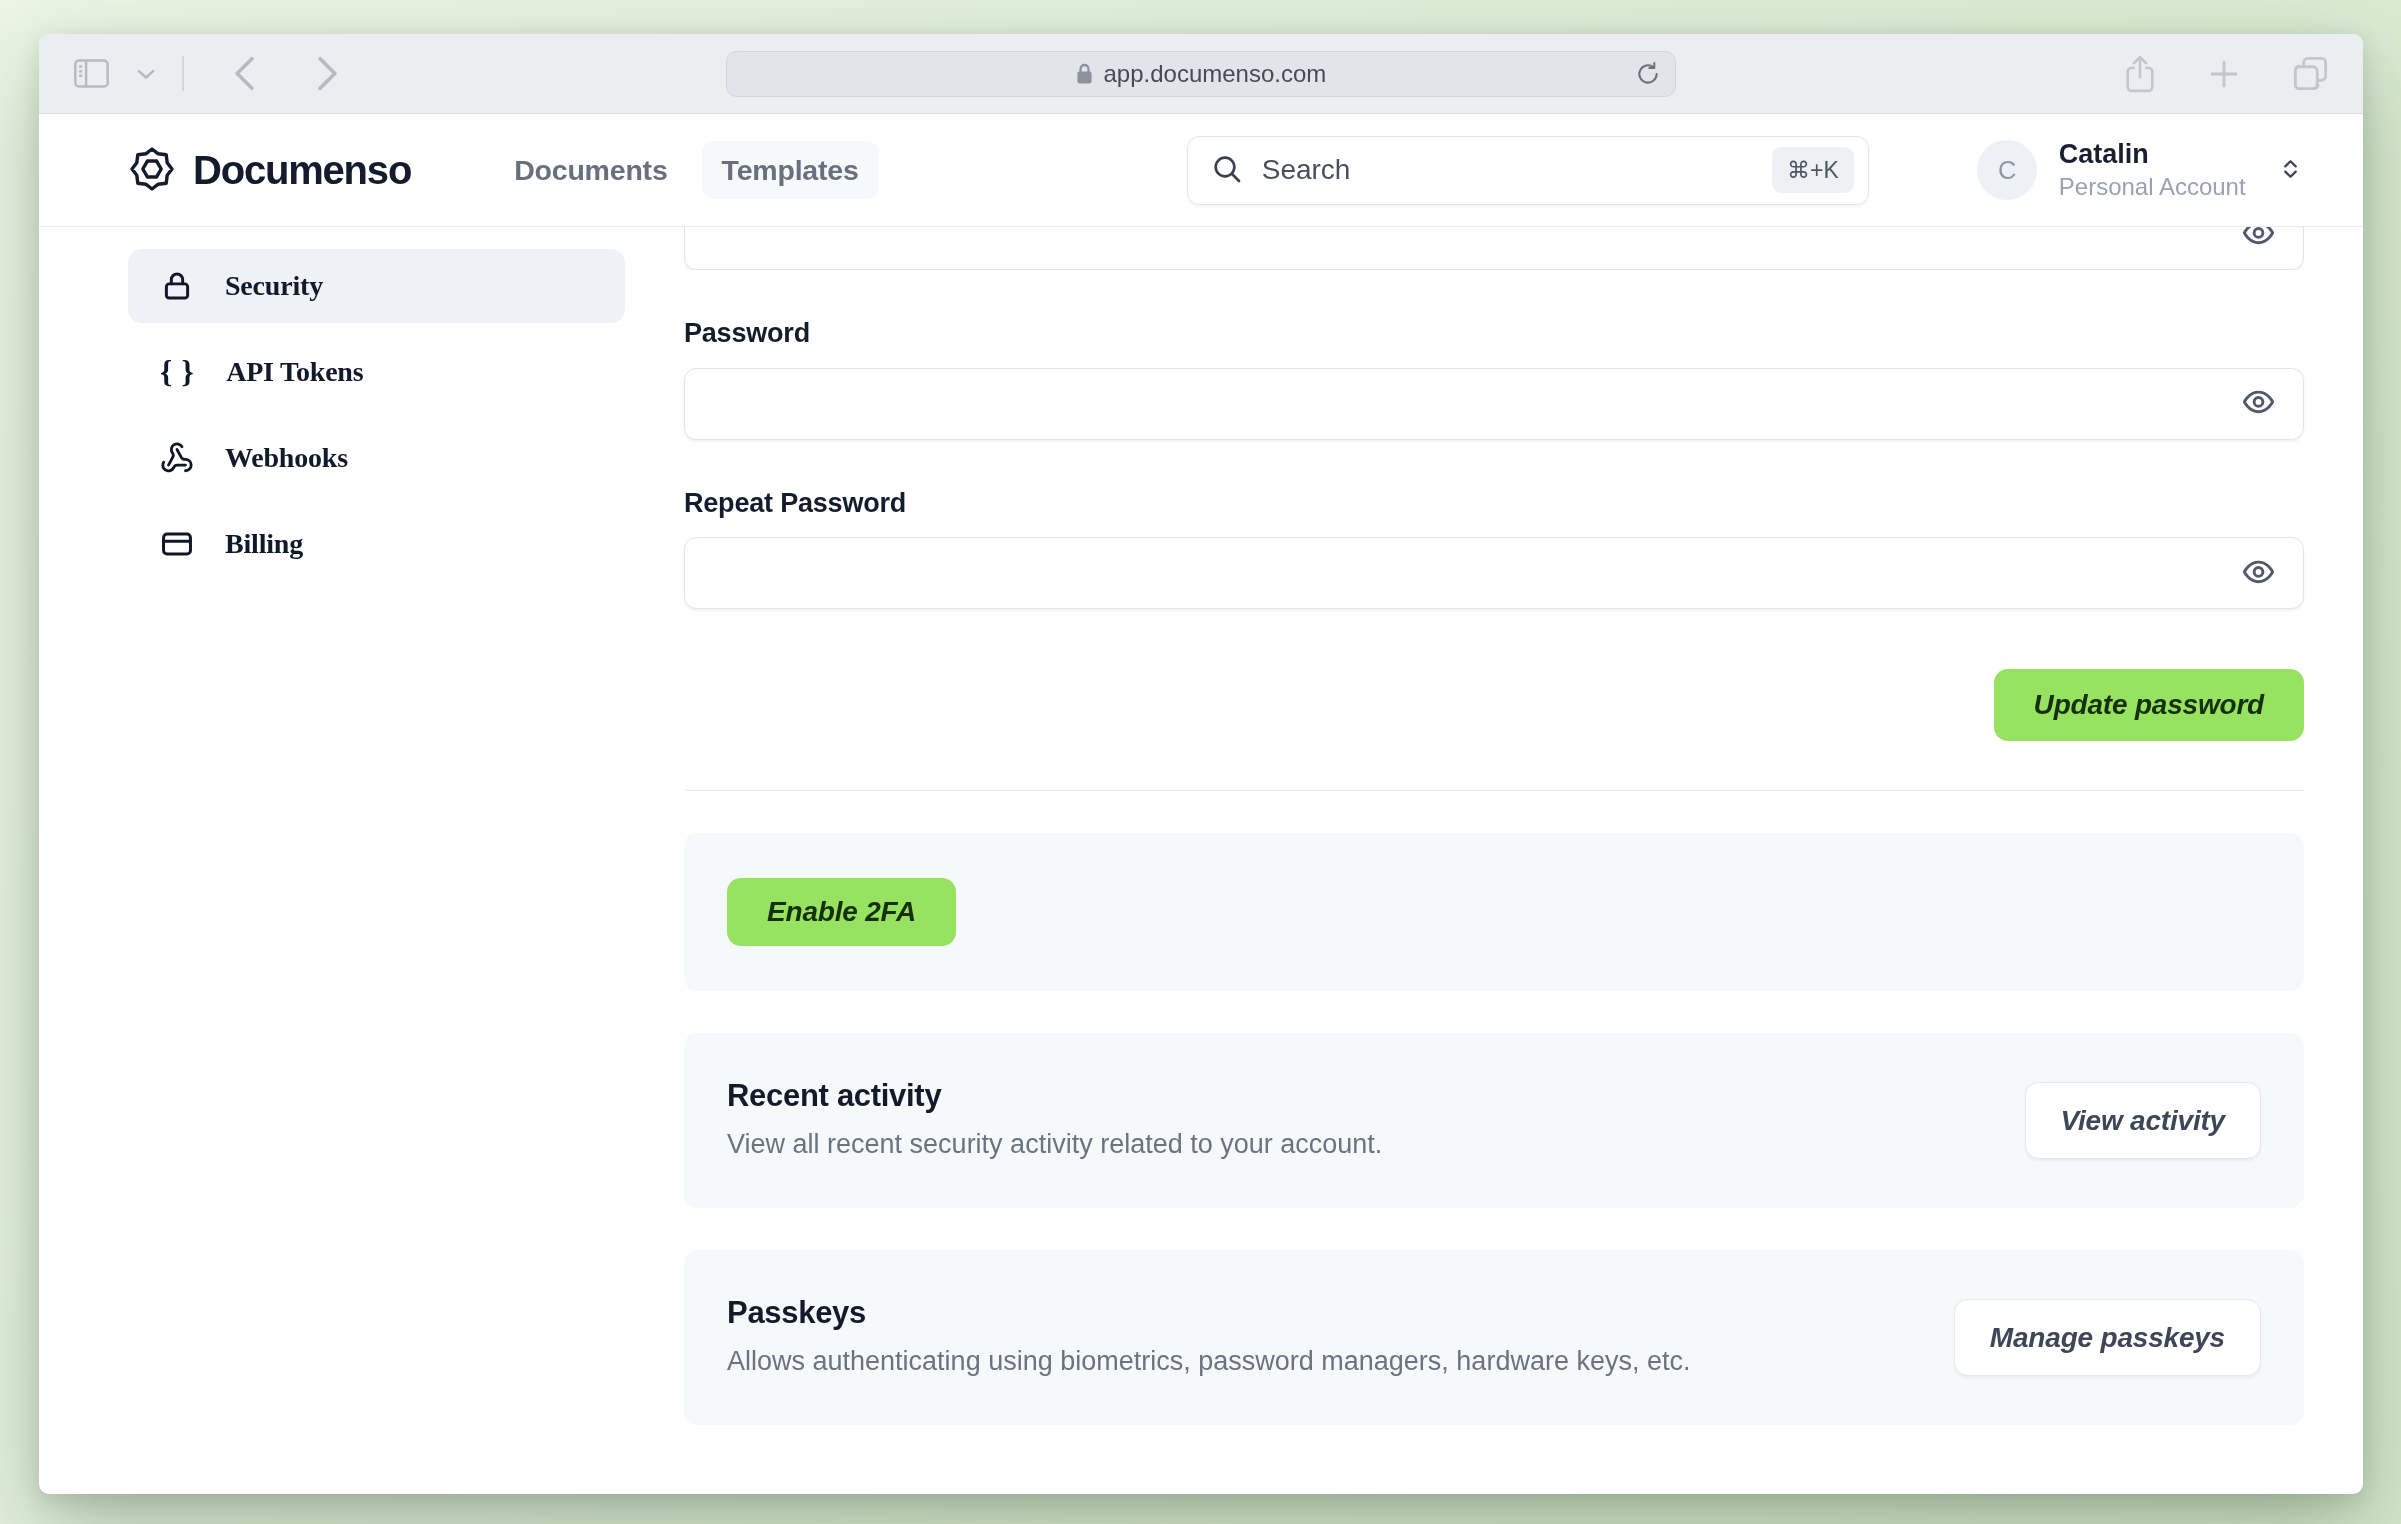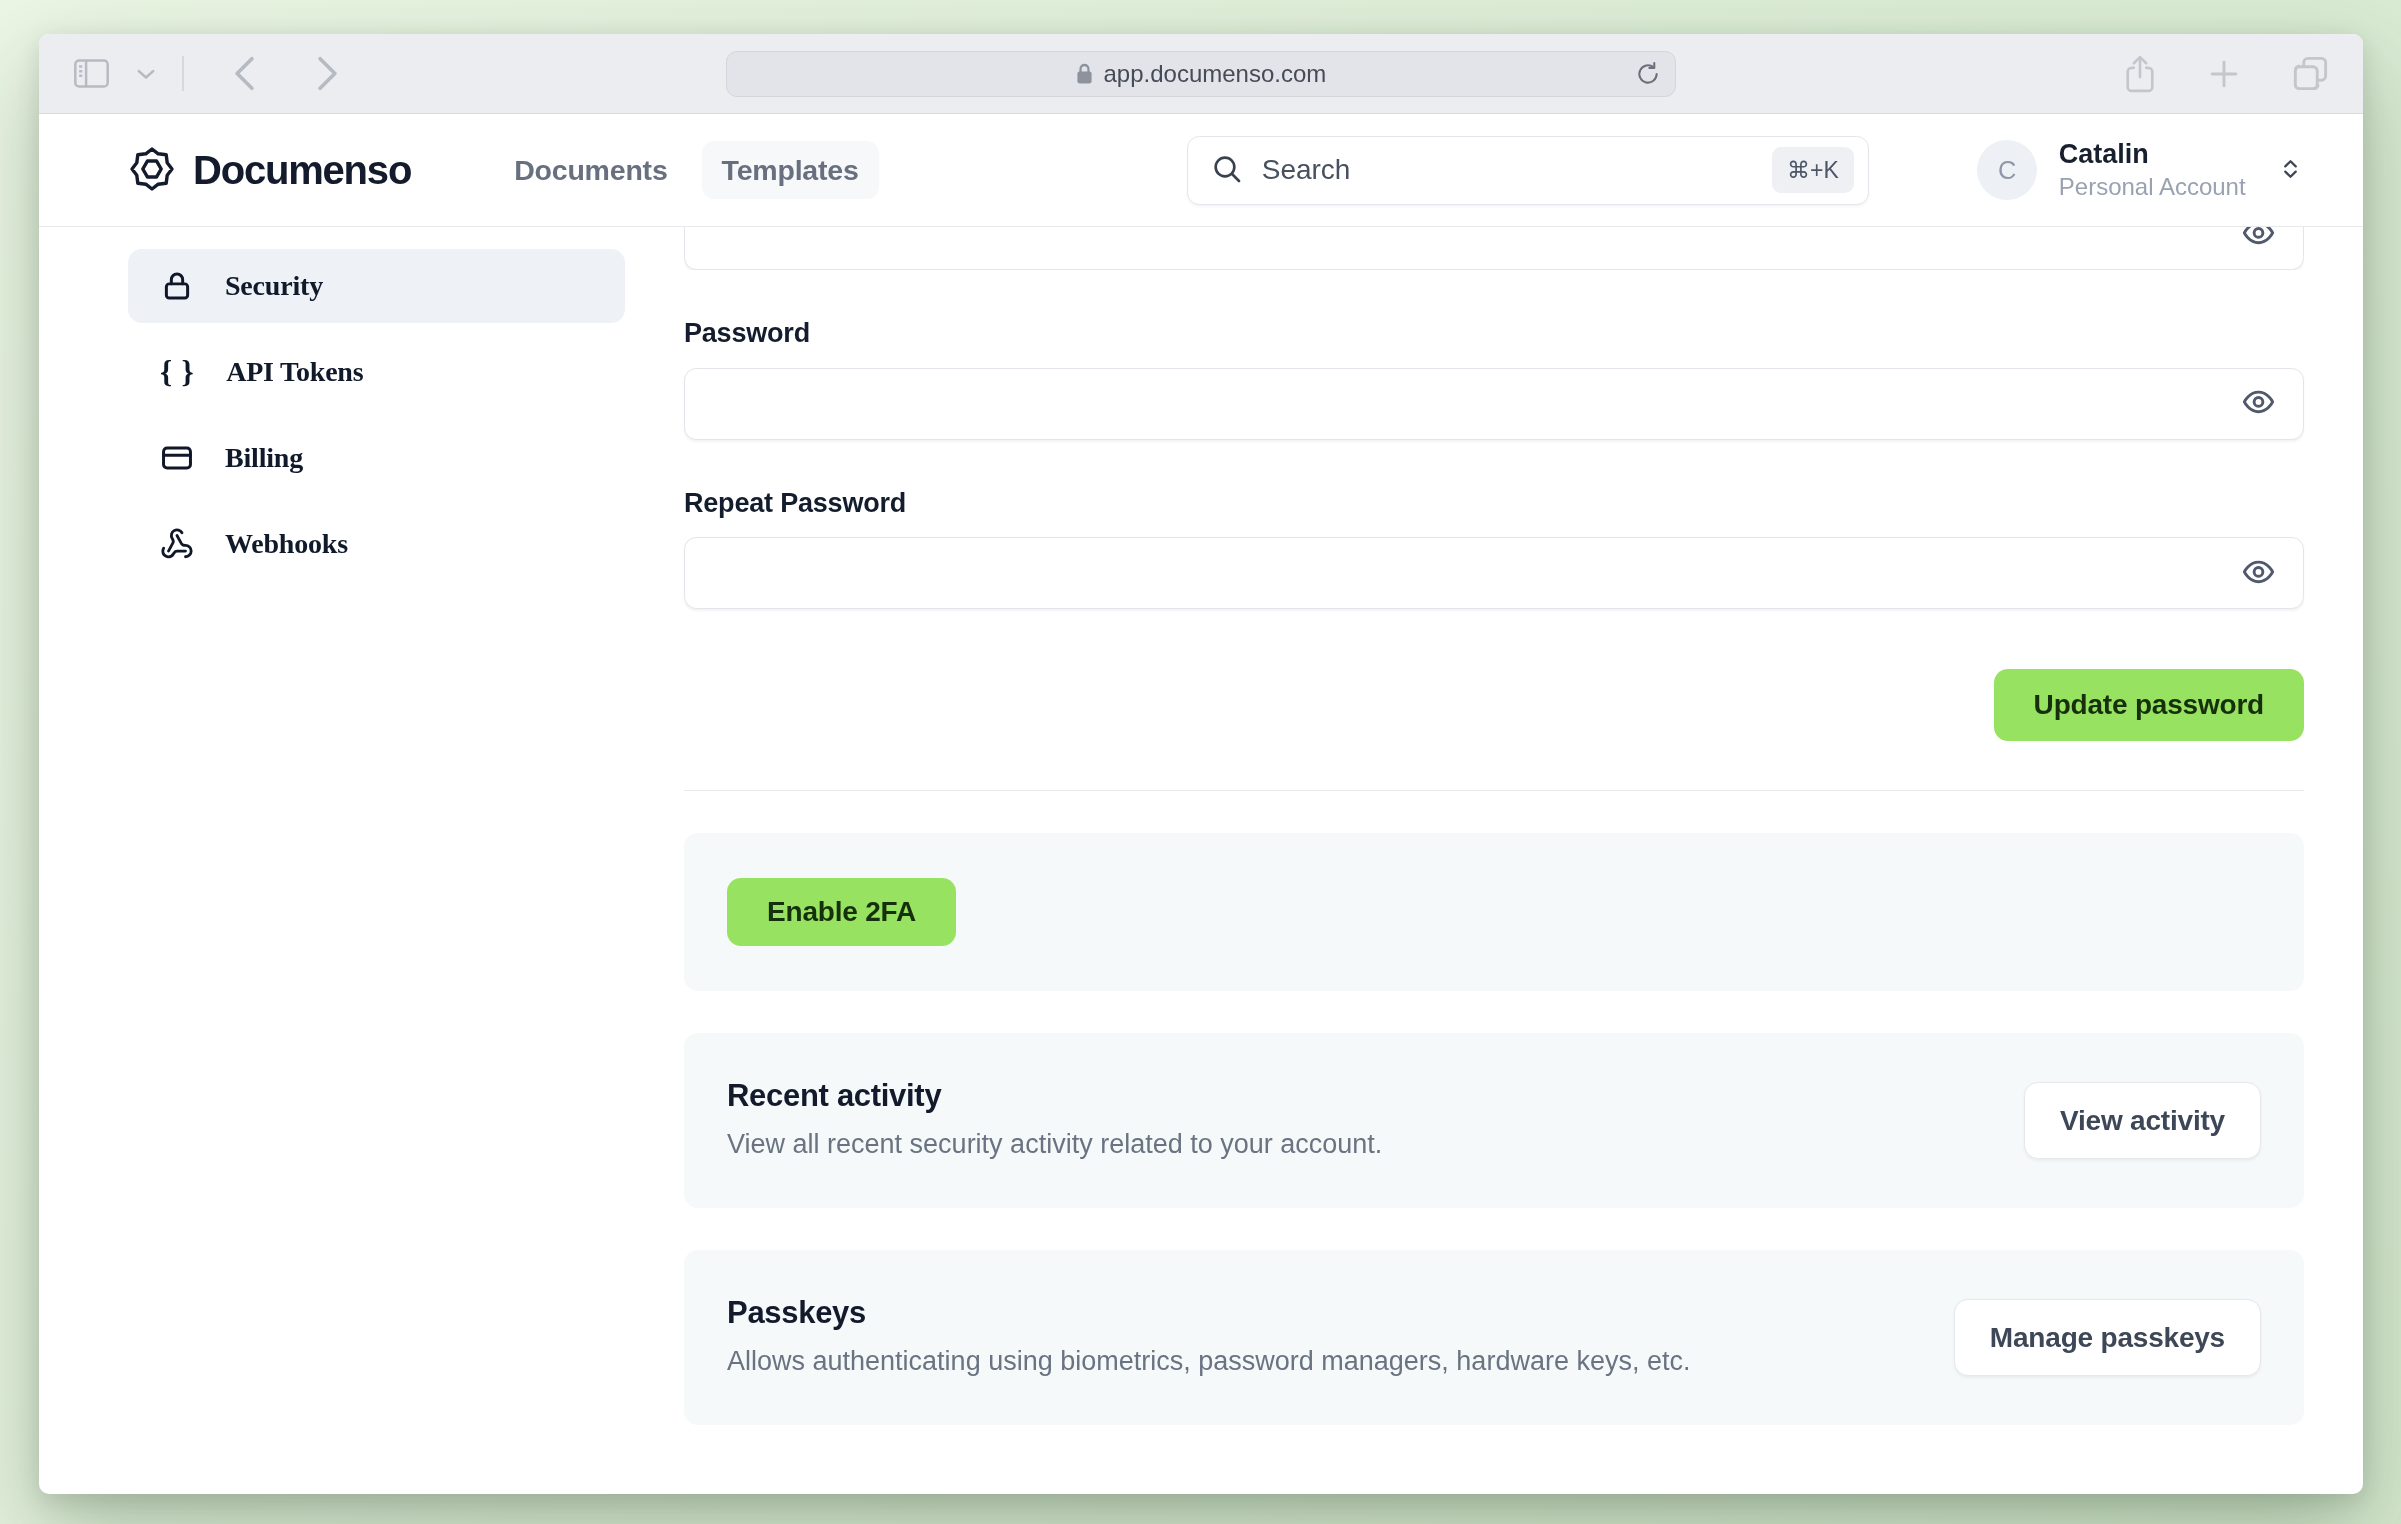--- a/index.html
+++ b/index.html
@@ -76,21 +76,21 @@
     background:#fff; box-shadow:0 1.5px 2.3px rgba(16,24,40,.05); font-size:28px;
     padding:0 85px 0 26px; color:#111a2b; outline:none; }
   .eye-btn { position:absolute; right:23px; top:50%; transform:translateY(-50%);
     background:none; border:none; color:#505a6c; cursor:default; display:flex; padding:4.6px; }
 
   .flabel { display:block; margin:48px 0 18.5px; font-size:27px; font-weight:700;
     color:#141d2e; letter-spacing:-0.2px; }
 
   .actions { display:flex; justify-content:flex-end; margin-top:60px; }
   .btn { font-family:inherit; font-size:28px; font-weight:700; border-radius:14px;
-    cursor:default; letter-spacing:-0.2px; }
+    cursor:default; letter-spacing:-0.2px;font-style:italic; }
   .btn-primary { background:#97e261; color:#16300b; border:none; height:72px; padding:0 40px; }
   .btn-secondary { background:#fff; color:#3d4757; border:1.5px solid #e6e8ec;
     height:77px; padding:0 35px; box-shadow:0 1.5px 3.1px rgba(16,24,40,.05); }
 
   .rule { border:none; border-top:1.5px solid #e8eaed; margin-top:49px; }
 
   .card { margin-top:42px; background:#f6f9f9; border-radius:14px;
     padding:45px 43px; display:flex; align-items:center; gap:43px; }
   .card-text { flex:1; max-width:1296px; }
   .card-title { font-size:31px; font-weight:700; color:#121a2c; letter-spacing:-0.3px; }
@@ -231,37 +231,37 @@
           <span>Security</span>
         </button>
 
         <button class="side-item">
           <span class="icn braces">{ }</span>
           <span>API Tokens</span>
         </button>
 
         <button class="side-item">
           <span class="icn">
-            <svg width="34" height="34" viewBox="0 0 24 24" fill="none" stroke="currentColor" stroke-width="2.1" stroke-linecap="round" stroke-linejoin="round">
-              <rect x="2.5" y="5" width="19" height="14" rx="2.5"></rect>
-                <line x1="2.5" y1="10" x2="21.5" y2="10"></line>
-            </svg>
-          </span>
-          <span>Billing</span>
-        </button>
-
-        <button class="side-item">
-          <span class="icn">
             <svg width="34" height="34" viewBox="0 0 24 24" fill="none" stroke="currentColor" stroke-width="2" stroke-linecap="round" stroke-linejoin="round">
               <path d="M18 16.98h-5.99c-1.1 0-1.95.94-2.48 1.9A4 4 0 0 1 2 17c.01-.7.2-1.4.57-2"></path>
               <path d="m6 17 3.13-5.78c.53-.97.1-2.18-.5-3.1a4 4 0 1 1 6.89-4.06"></path>
               <path d="m12 6 3.13 5.73C15.66 12.7 16.9 13 18 13a4 4 0 0 1 0 8"></path>
             </svg>
           </span>
           <span>Webhooks</span>
+        </button>
+
+        <button class="side-item">
+          <span class="icn">
+            <svg width="34" height="34" viewBox="0 0 24 24" fill="none" stroke="currentColor" stroke-width="2.1" stroke-linecap="round" stroke-linejoin="round">
+              <rect x="2.5" y="5" width="19" height="14" rx="2.5"></rect>
+                <line x1="2.5" y1="10" x2="21.5" y2="10"></line>
+            </svg>
+          </span>
+          <span>Billing</span>
         </button>
       </aside>
 
       <main class="content">
 
         <div class="clip">
           <div class="field">
             <input type="password" value="" style="">
             <button class="eye-btn">
               <span>

